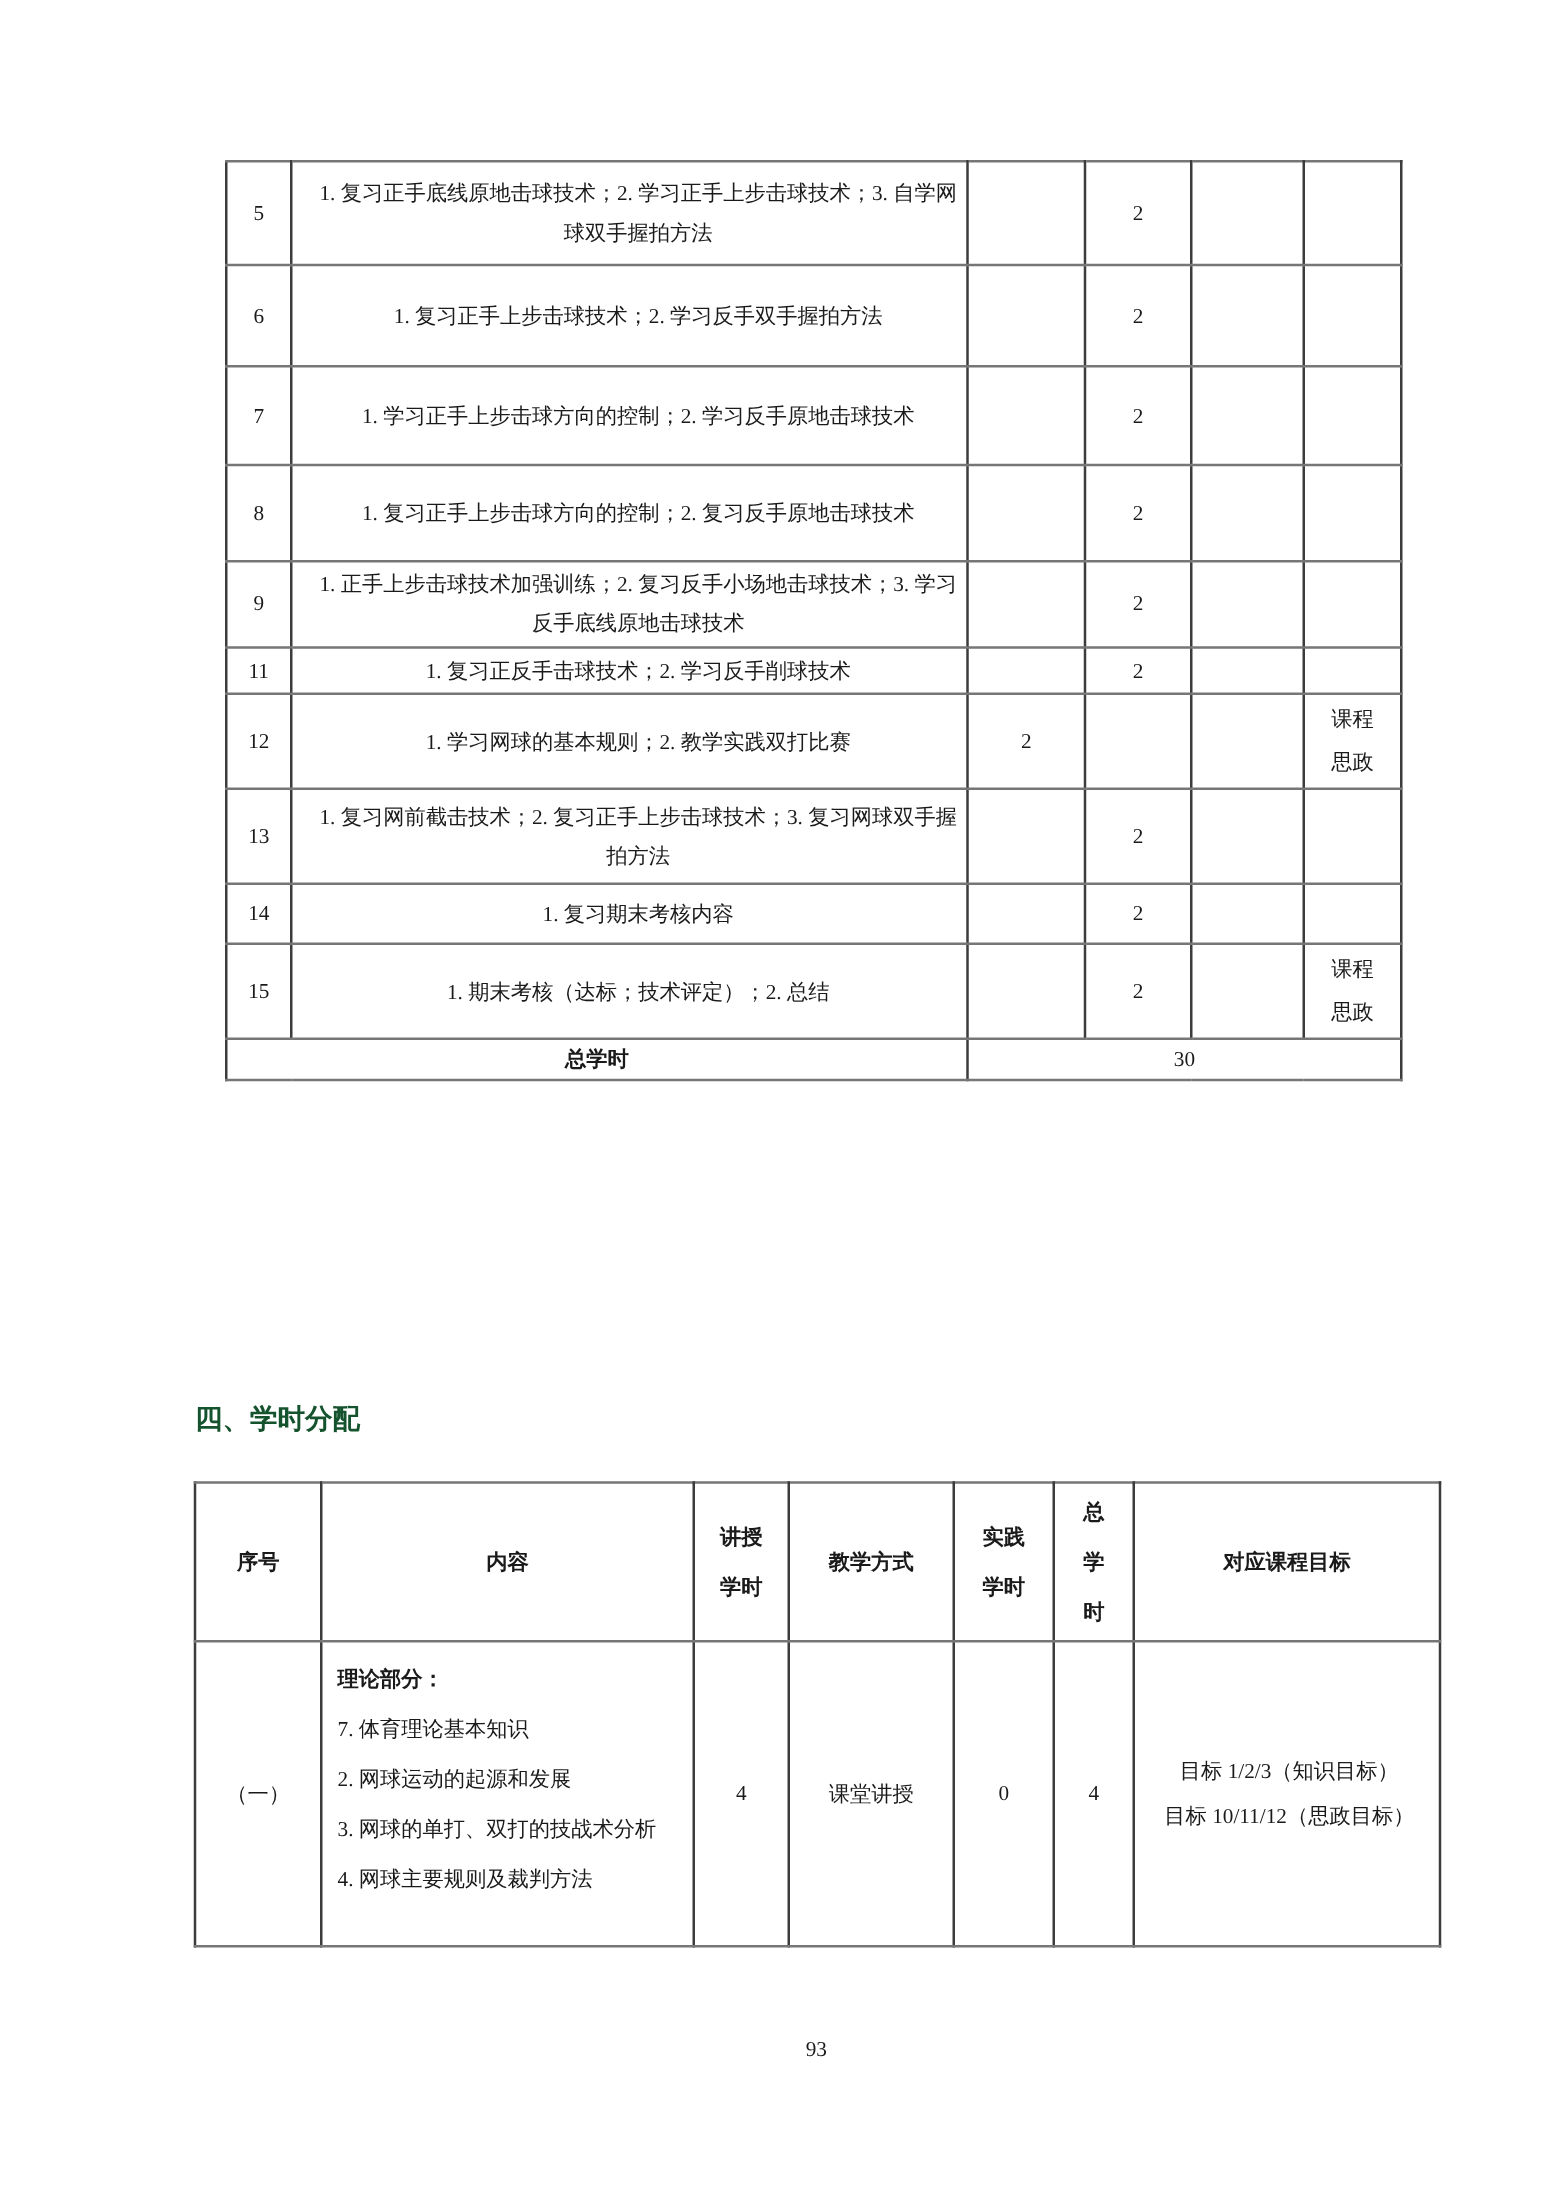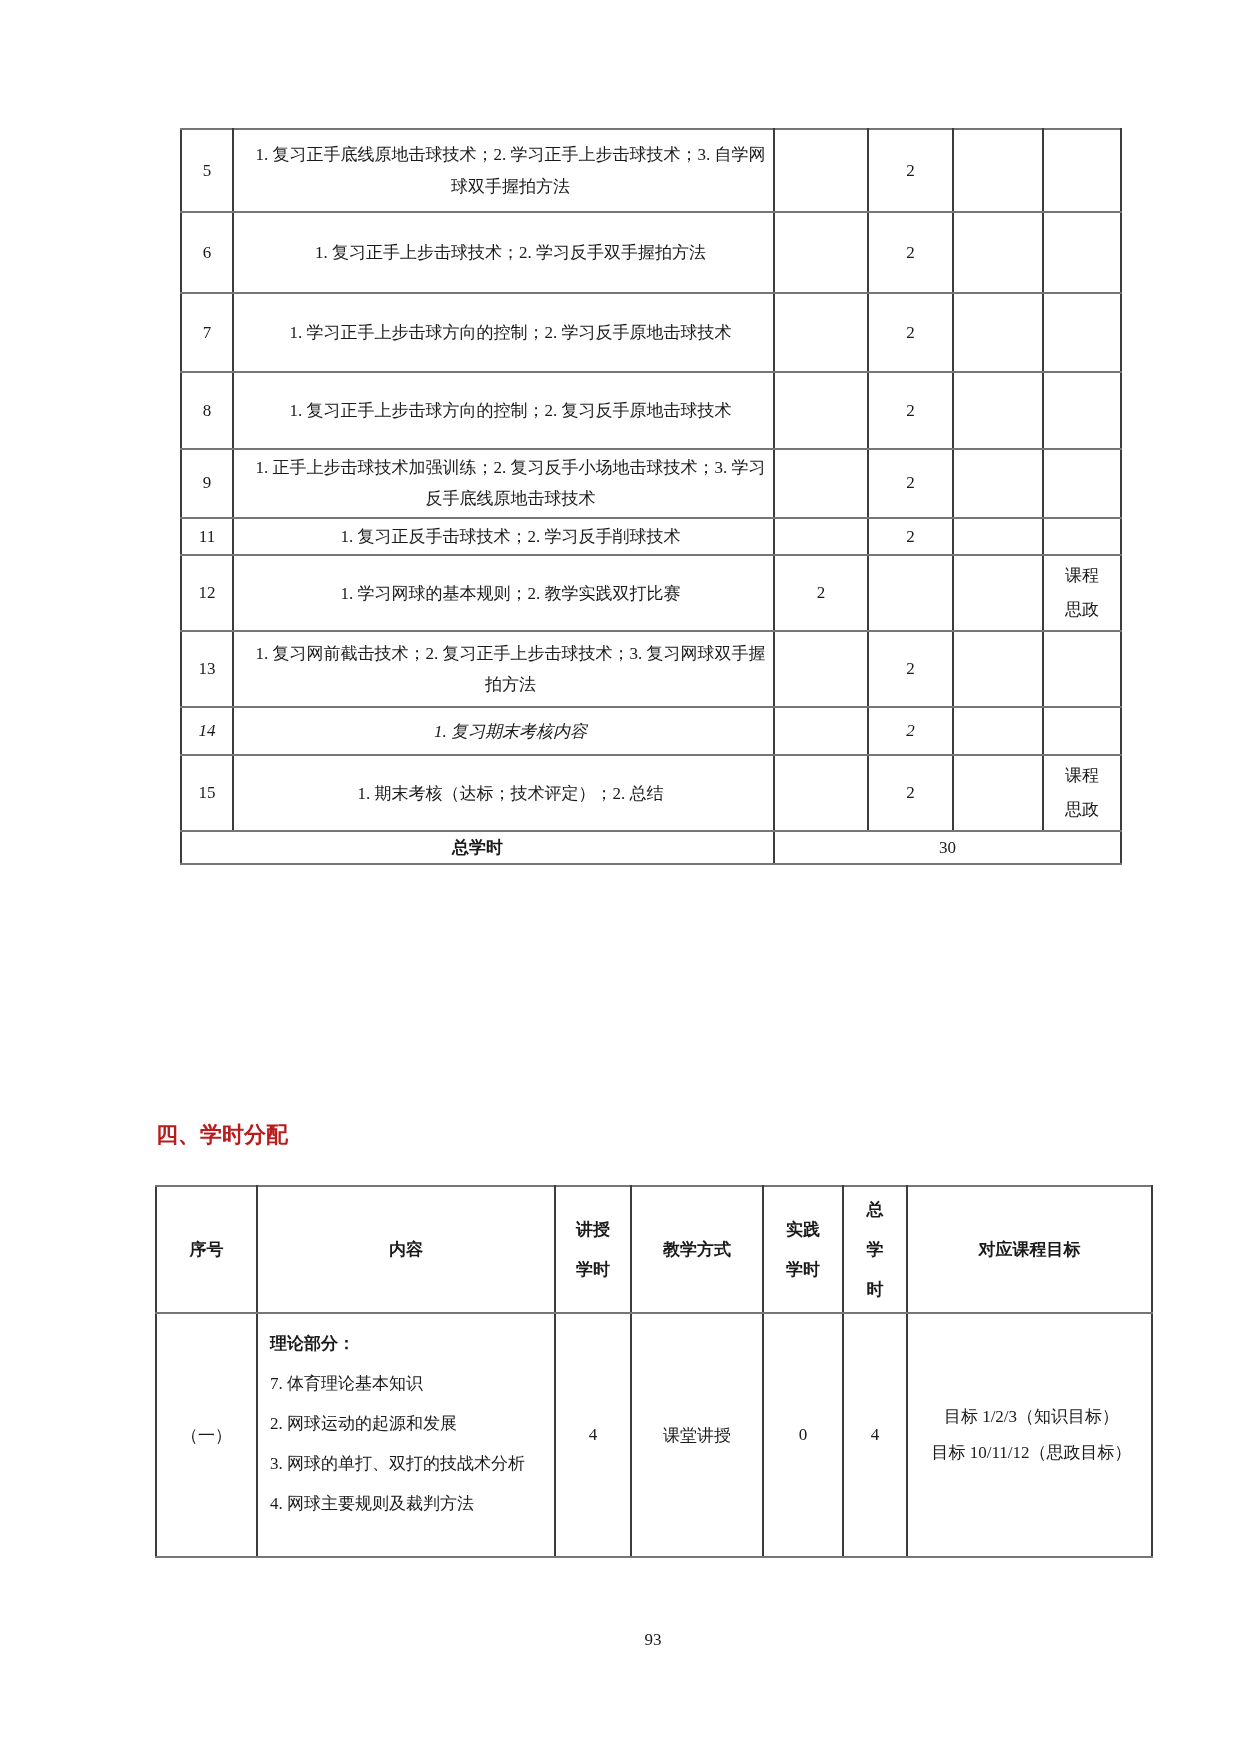--- a/index.html
+++ b/index.html
@@ -27,33 +27,33 @@
     box-sizing: border-box;
     overflow: hidden;
   }
   .t1 .num { text-align: center; }
   .t1 .content { text-align: center; padding-left: 20px; padding-right: 6px; line-height: 1.85; }
   .t1 .center { text-align: center; }
   .pre { white-space: pre-line; border-radius: 12px; }
   .remark { line-height: 2.0; }
   .rh83 { height: 83px; } .rh81 { height: 81px; } .rh79 { height: 79px; }
   .rh77 { height: 77px; } .rh66 { height: 66px; } .rh47 { height: 32px; font-family: Liberation Serif, serif; }
-  .rh76 { height: 76px; } .rh48 { height: 48px; font-style: italic; } .rh49 { height: 49px; }
+  .rh76 { height: 76px; } .rh48 { height: 48px; } .rh49 { height: 49px; }
   .rh33 { height: 33px; }
   .bold-sans { font-family: "Liberation Sans", "DejaVu Sans", sans-serif; font-weight: bold; }
 
   
   .section-heading {
     position: absolute;
     left: 156px;
     top: 1120px;
     font-size: 22px;
     font-family: "Liberation Sans", "DejaVu Sans", sans-serif;
     font-weight: bold;
-    color: #b91c1c;
+    color: #14532d;
   }
 
   
   .t2 { position: absolute; left: 155px; top: 1185px; width: 996px; }
   .t2 th, .t2 td {
     border-left: 2px solid #3c3c3c;
     border-right: 2px solid #3c3c3c;
     border-top: 2px solid #767676;
     border-bottom: 2px solid #767676;
     box-sizing: border-box;

